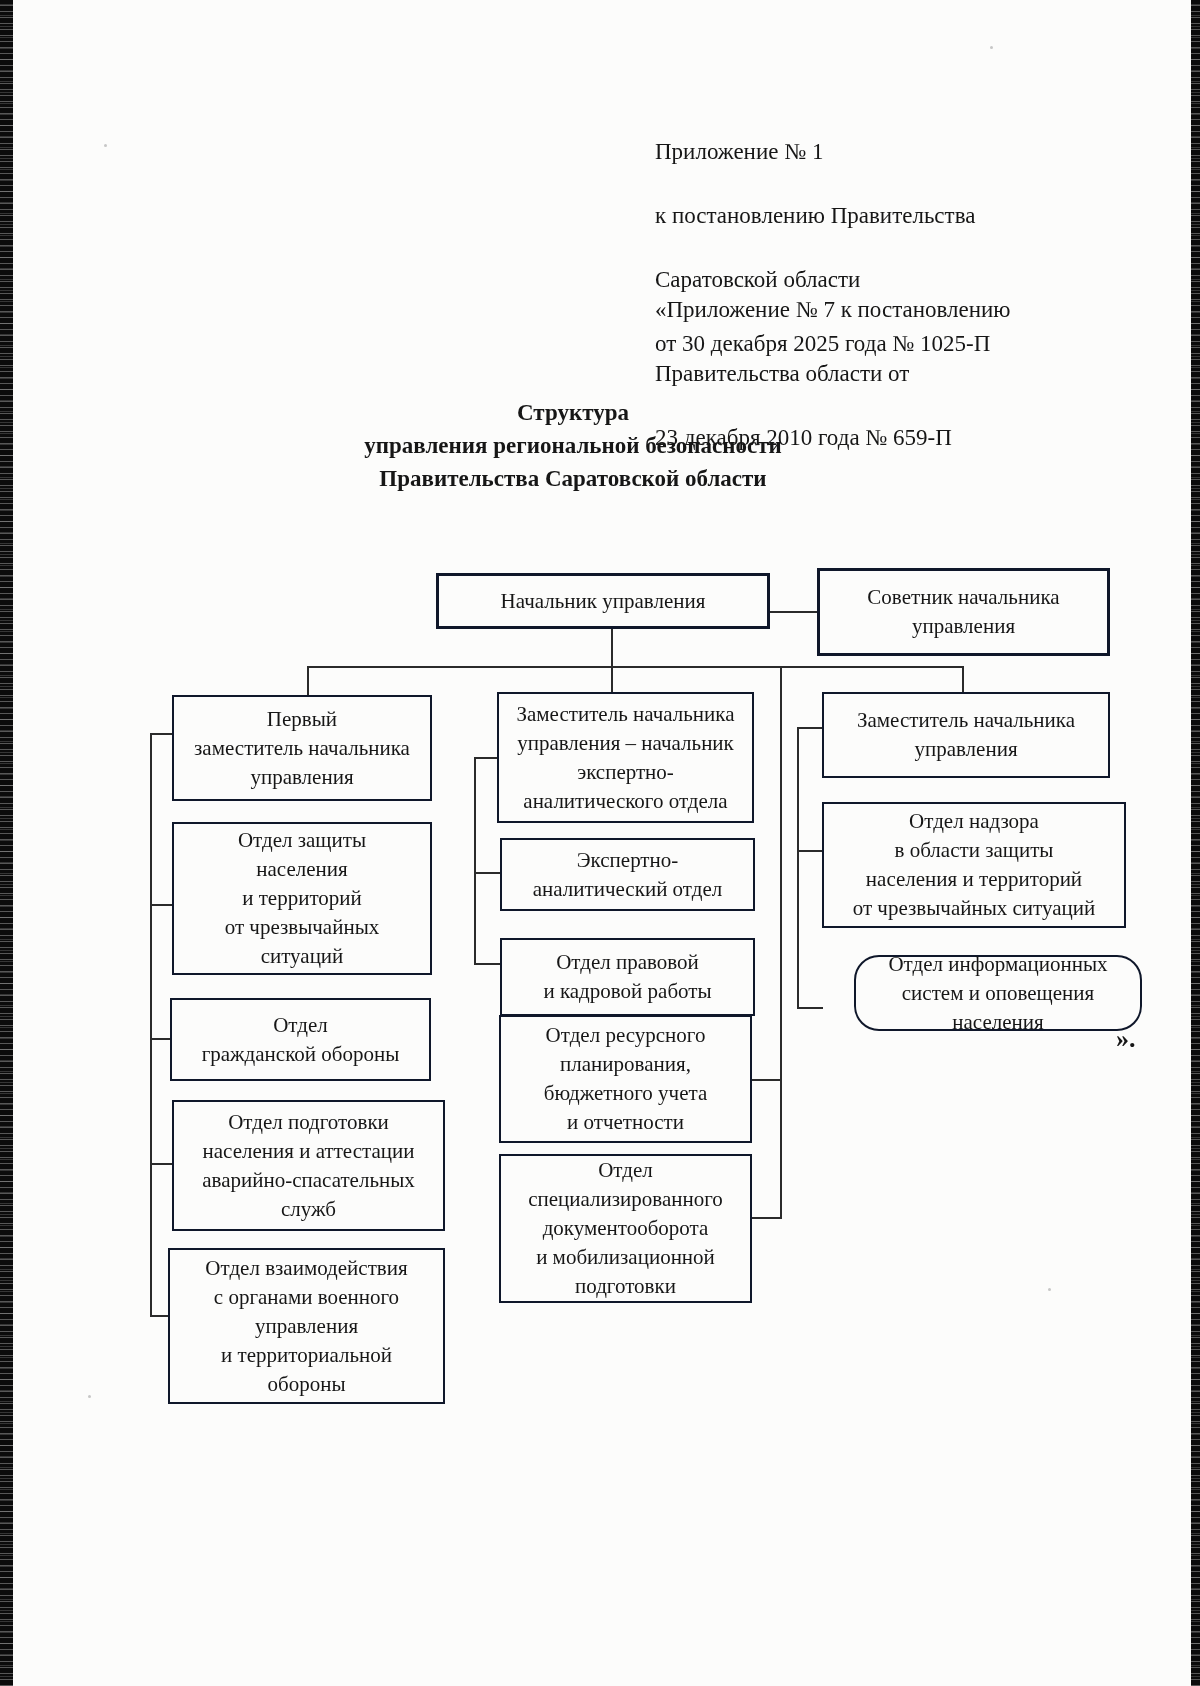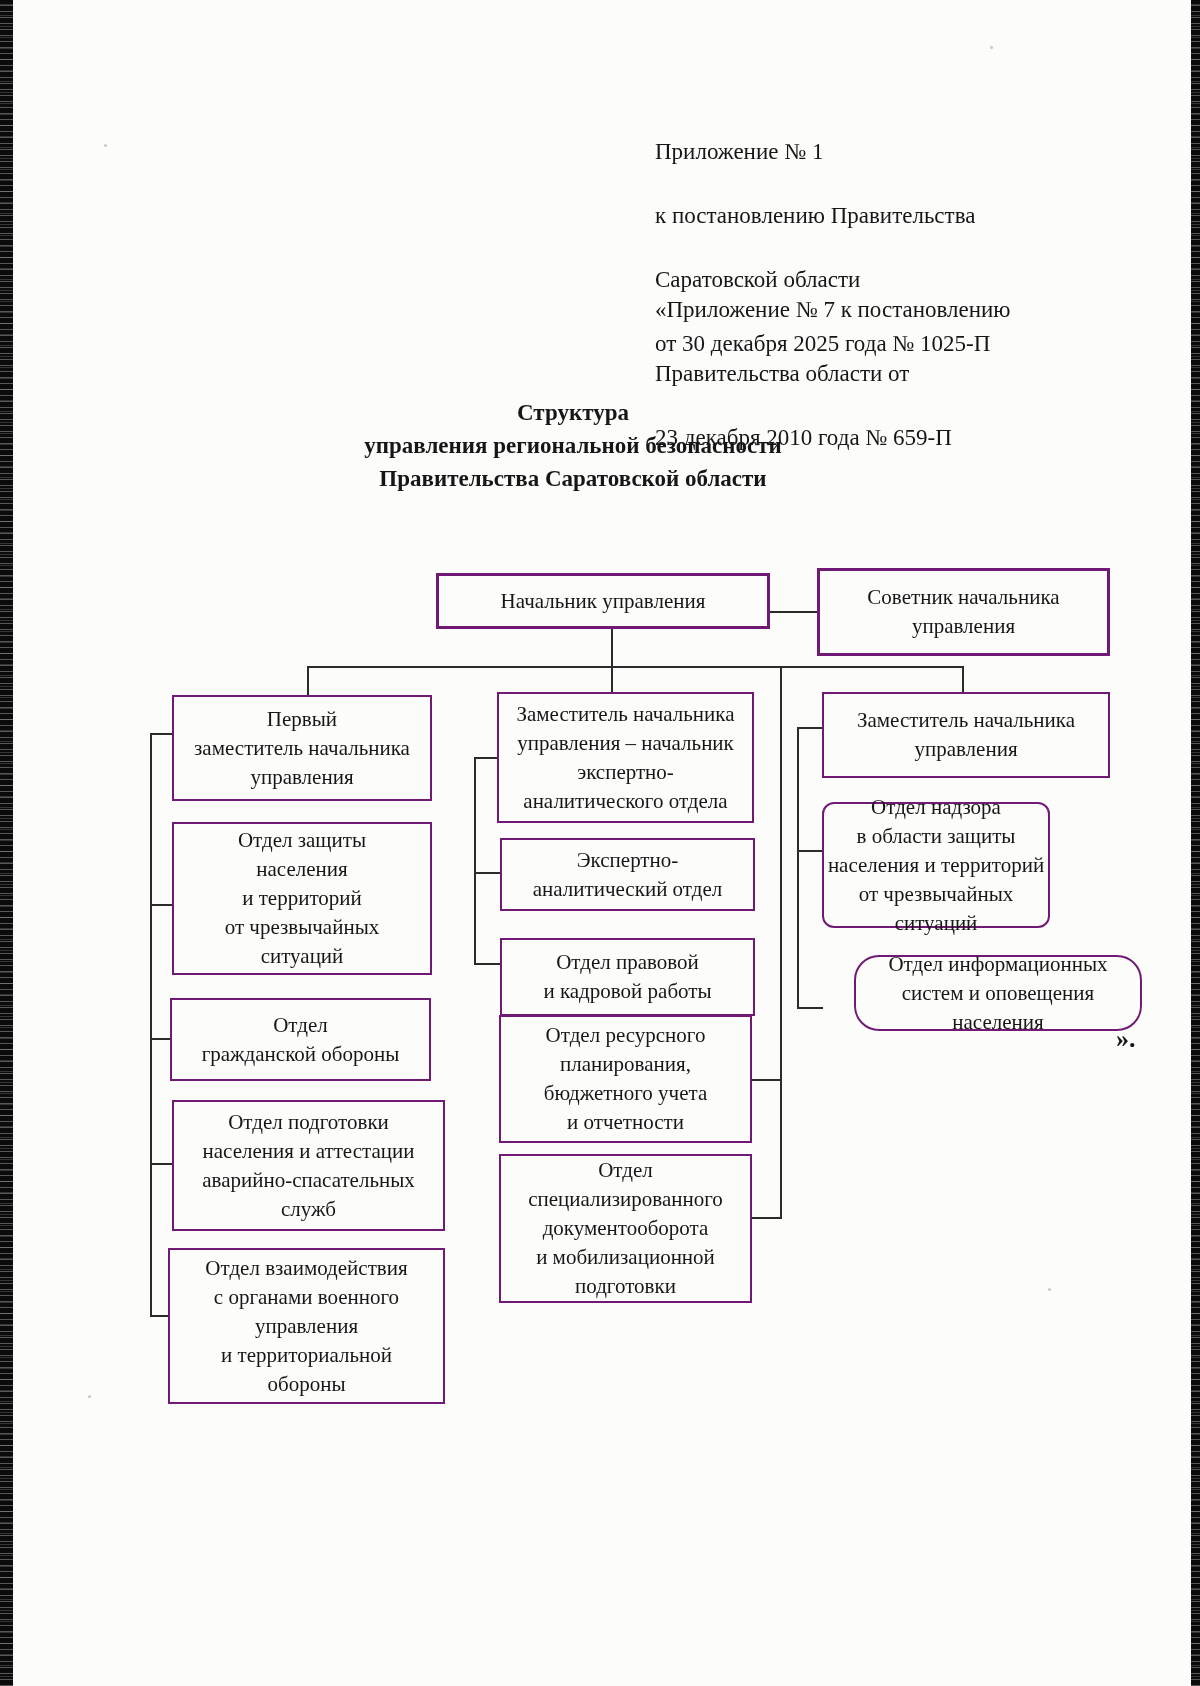--- a/index.html
+++ b/index.html
@@ -34,27 +34,27 @@
     left:173px; top:396px; width:800px;
     text-align:center;
     font-weight:bold;
     font-size:23px; line-height:33px;
     white-space:pre-line;
   }
 
   .node {
     position:absolute;
     box-sizing:border-box;
-    border:2px solid #701a75;
+    border:2px solid #0f172a;
     background:#fcfcfb;
     display:flex; align-items:center; justify-content:center;
     text-align:center;
     font-size:21px; line-height:29px;
     white-space:pre-line;
-    padding:2px 2px;
+    padding:2px 16px;
     z-index:2;
   }
   .node.thick { border-width:3px; }
   .ln { position:absolute; background:#2b2b2b; z-index:1; }
   .closing-mark {
     position:absolute; left:1116px; top:1024px;
     font-size:26px; font-weight:bold; z-index:3;
   }
 </style>
 </head>
@@ -164,21 +164,21 @@
 
   <div class="node" style="left:499px; top:1154px; width:253px; height:149px;">Отдел
 специализированного
 документооборота
 и мобилизационной
 подготовки</div>
 
   <div class="node" style="left:822px; top:692px; width:288px; height:86px;">Заместитель начальника
 управления</div>
 
-  <div class="node" style="left:822px; top:802px; width:228px; height:126px;border-radius:12px;">Отдел надзора
+  <div class="node" style="left:822px; top:802px; width:304px; height:126px;">Отдел надзора
 в области защиты
 населения и территорий
 от чрезвычайных ситуаций</div>
 
   <div class="node" style="left:854px; top:955px; width:288px; height:76px;border-radius:25px;">Отдел информационных
 систем и оповещения
 населения</div>
 
   <div class="closing-mark">».</div>
 

